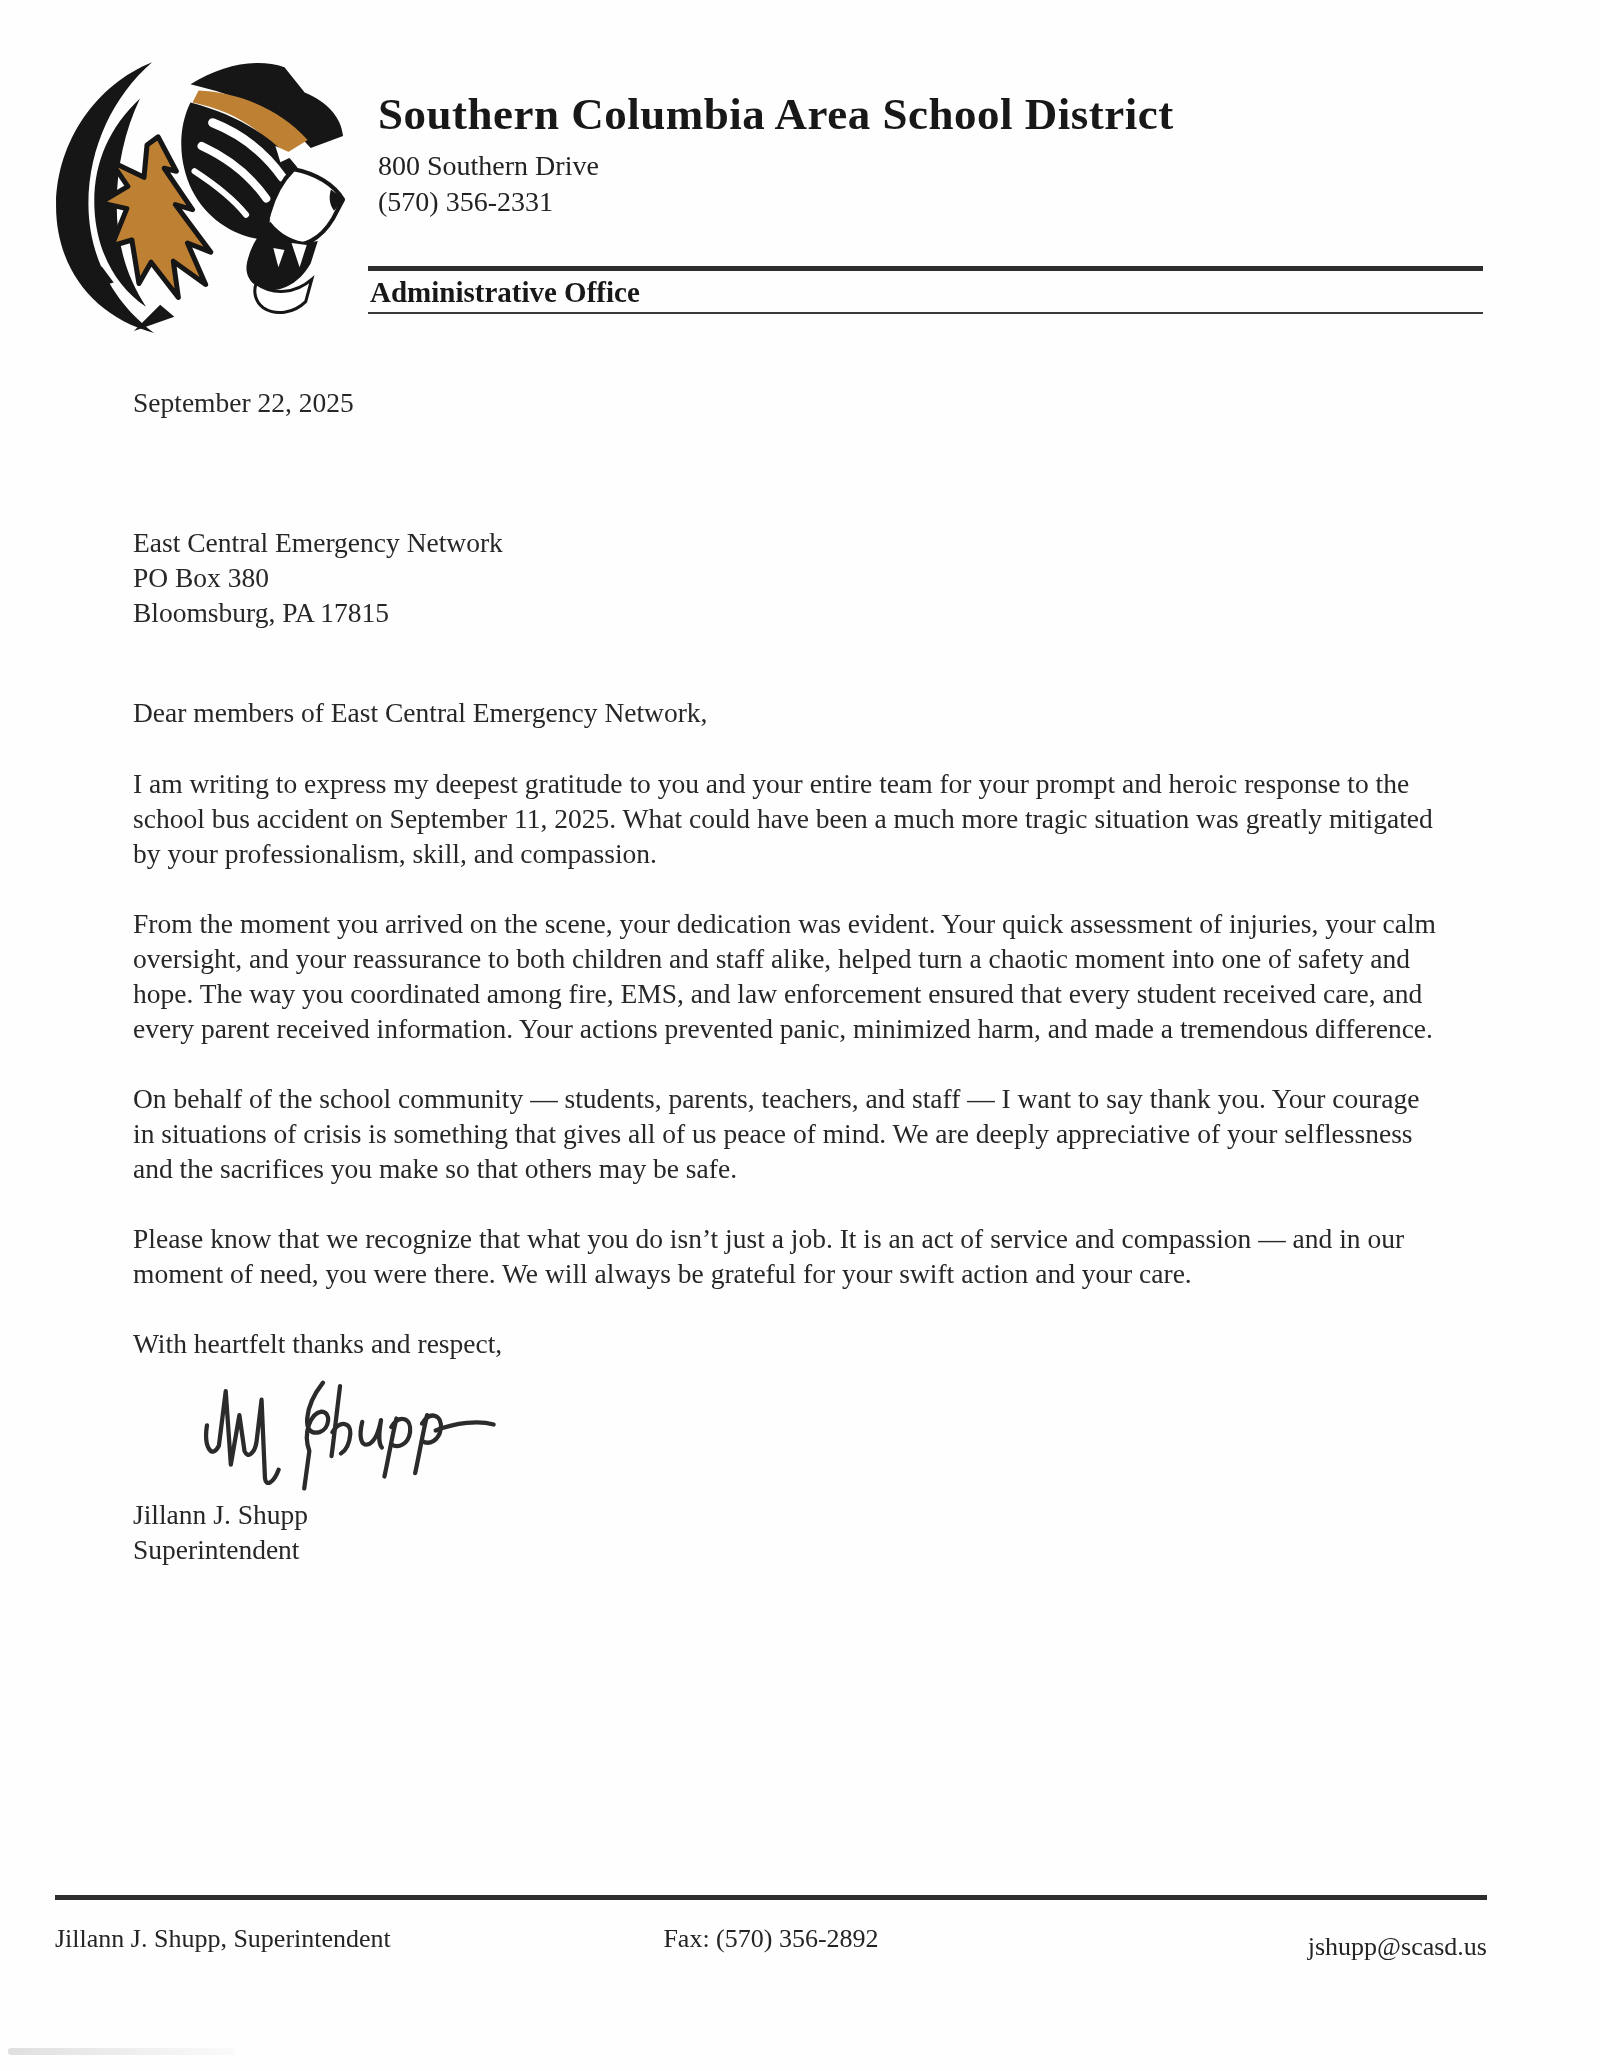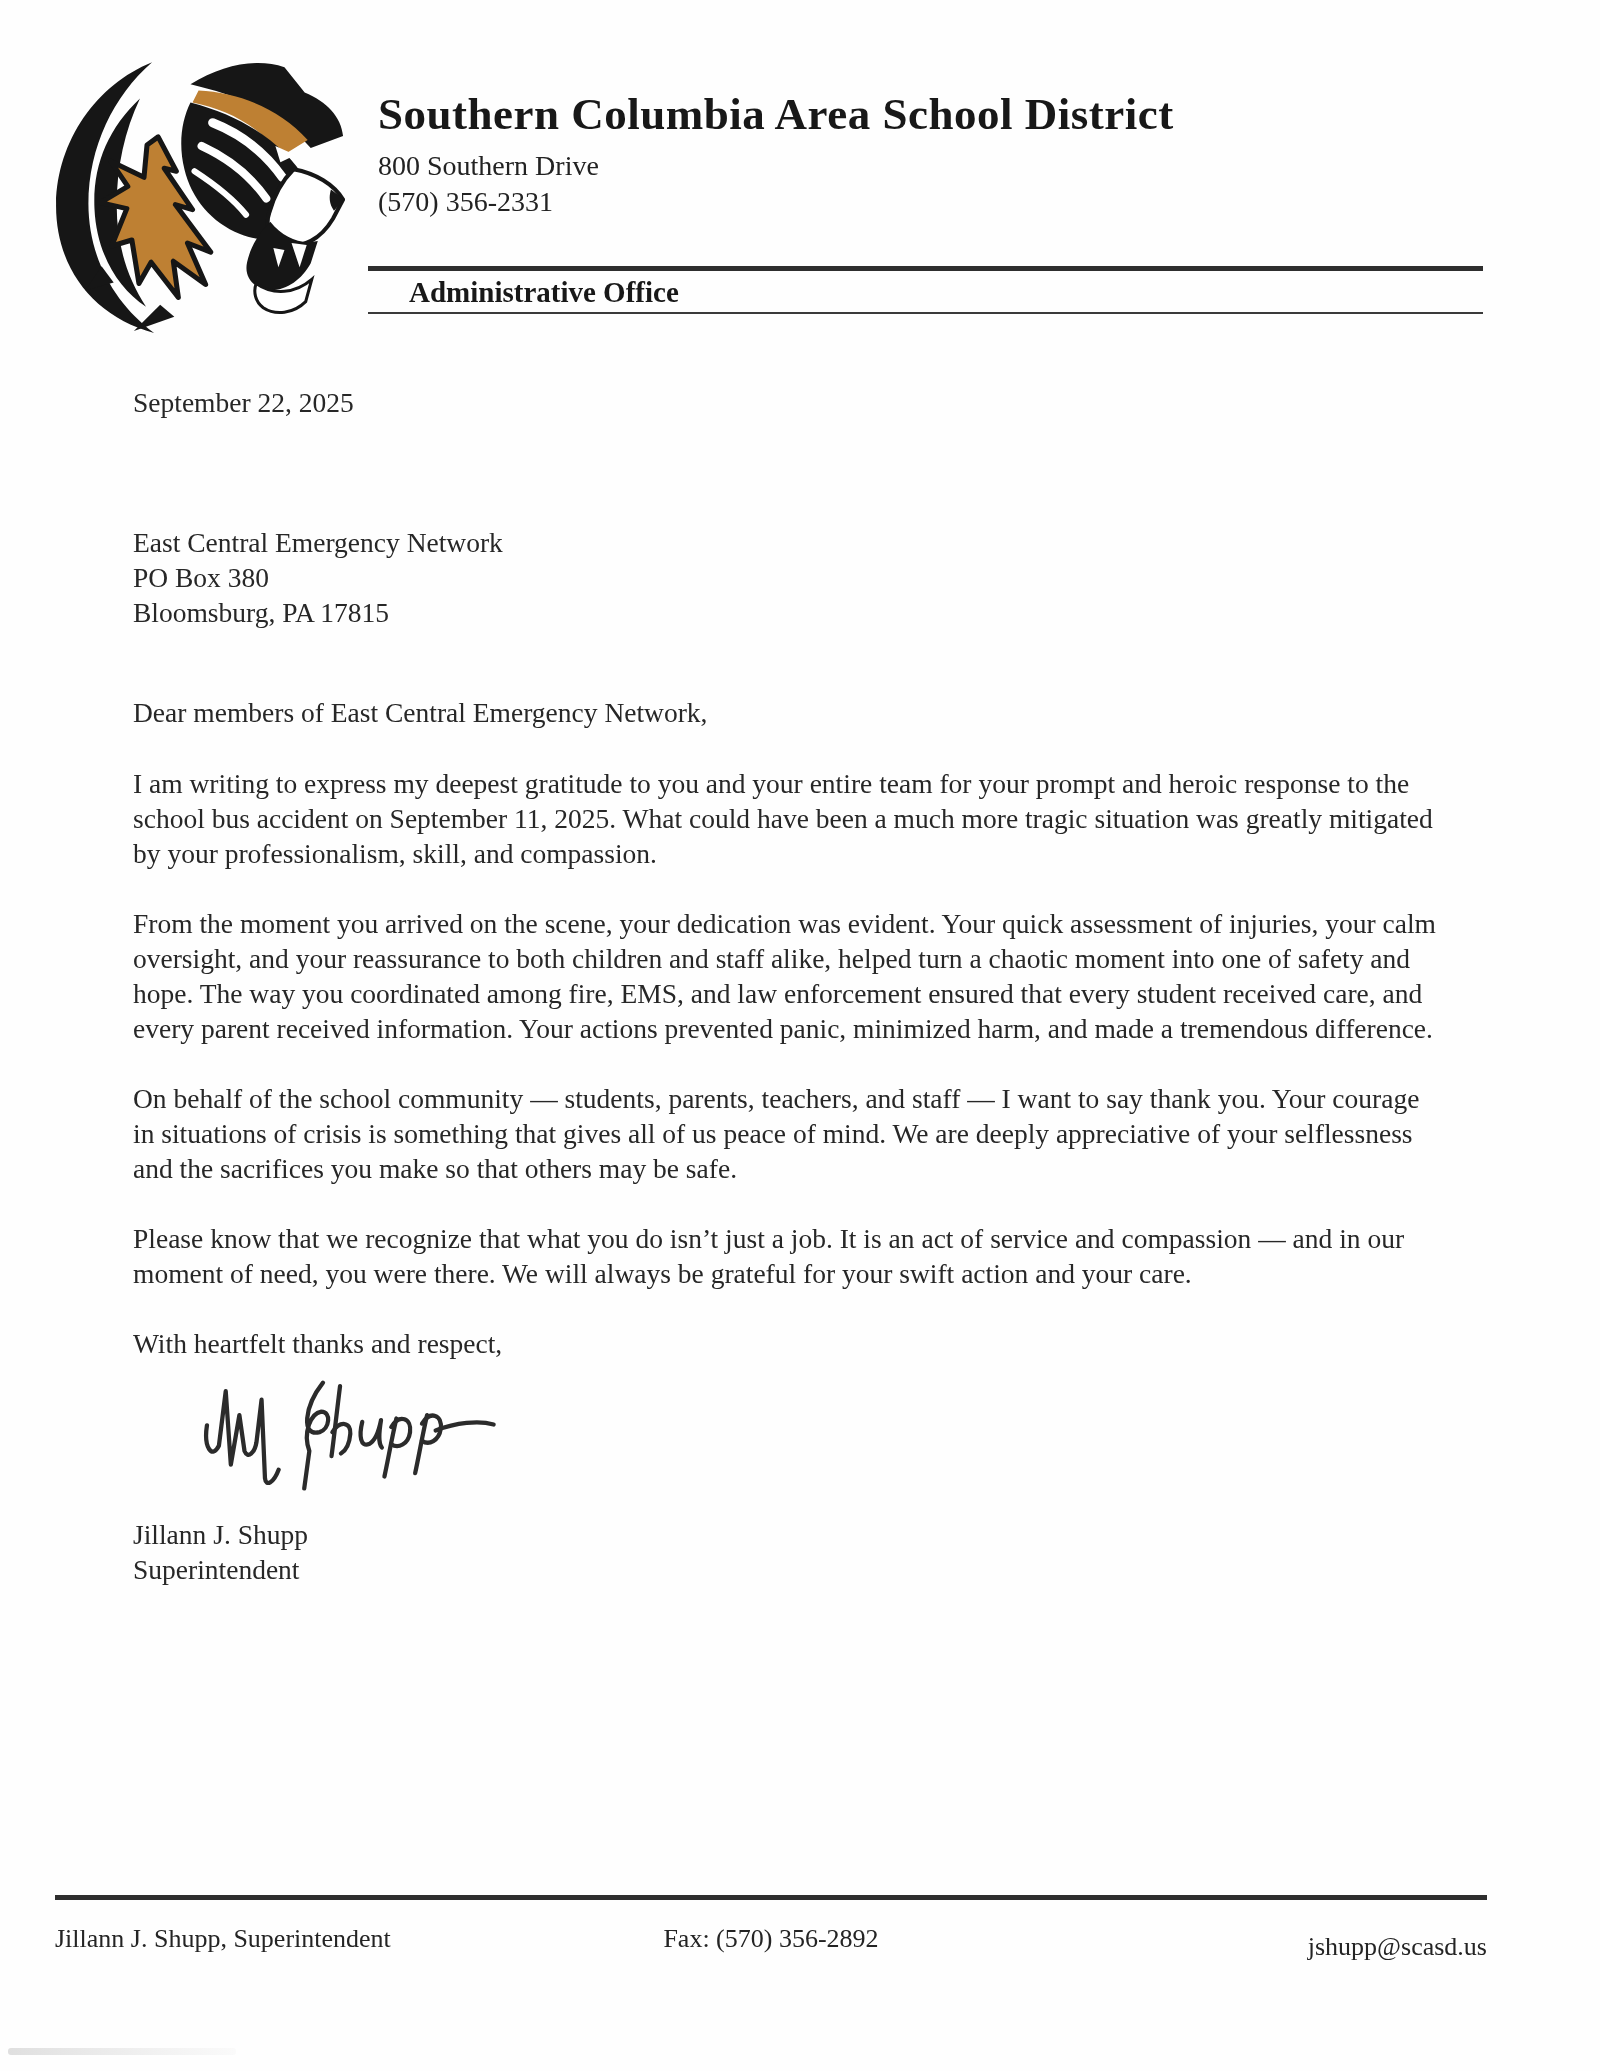--- a/index.html
+++ b/index.html
@@ -54,21 +54,20 @@
   }
   .rule-thick {
     height: 5px;
     background: #2e2e2e;
   }
   .office-label {
     font-size: 29px;
     font-weight: bold;
     padding: 5px 0 3px 2px;
     color: #181818;
-    margin-left: 39px;
   }
   .rule-thin {
     height: 2px;
     background: #3a3a3a;
   }
 
   
   .letter {
     position: absolute;
     left: 133px;
@@ -83,21 +82,21 @@
   .salutation { margin: 0 0 36px 0; }
   .para { margin: 0 0 35px 0; text-align: left; }
   .closing { margin: 0; }
 
   .signature-wrap {
     margin: 8px 0 0 62px;
     height: 128px;
   }
   .signature-wrap svg { height: 128px; }
 
-  .signer-name { margin-top: 20px; }
+  .signer-name { margin-top: 0; }
   .signer-title { }
 
   
   .footer {
     position: absolute;
     left: 55px;
     top: 1895px;
     width: 1432px;
   }
   .footer-rule {

